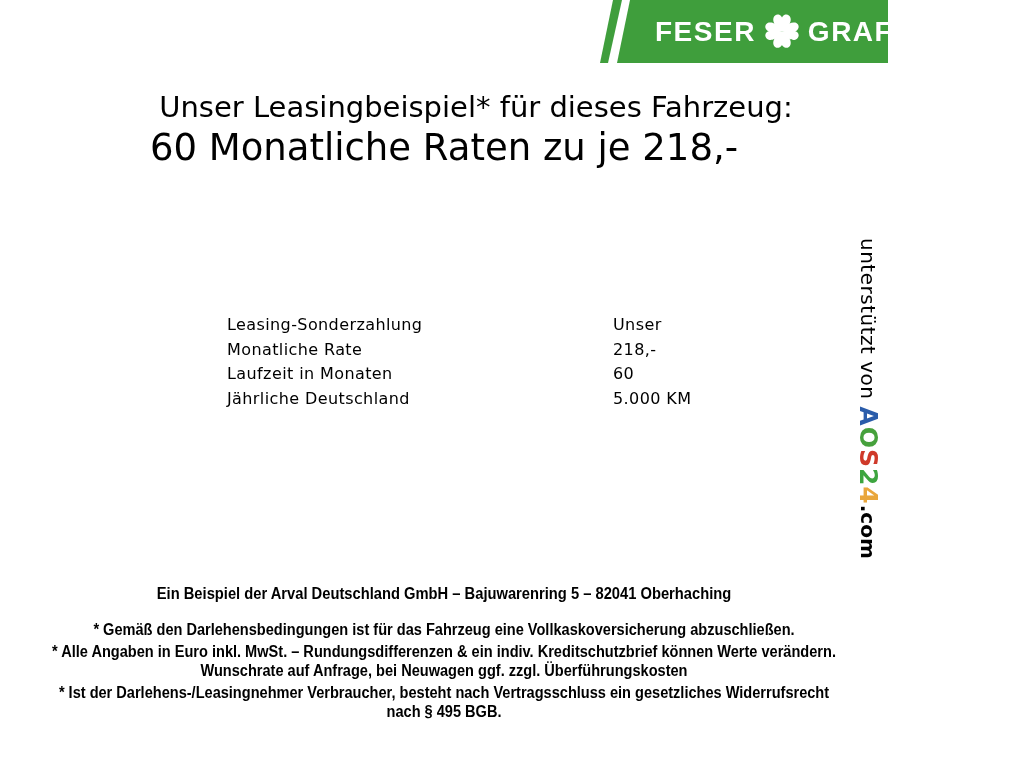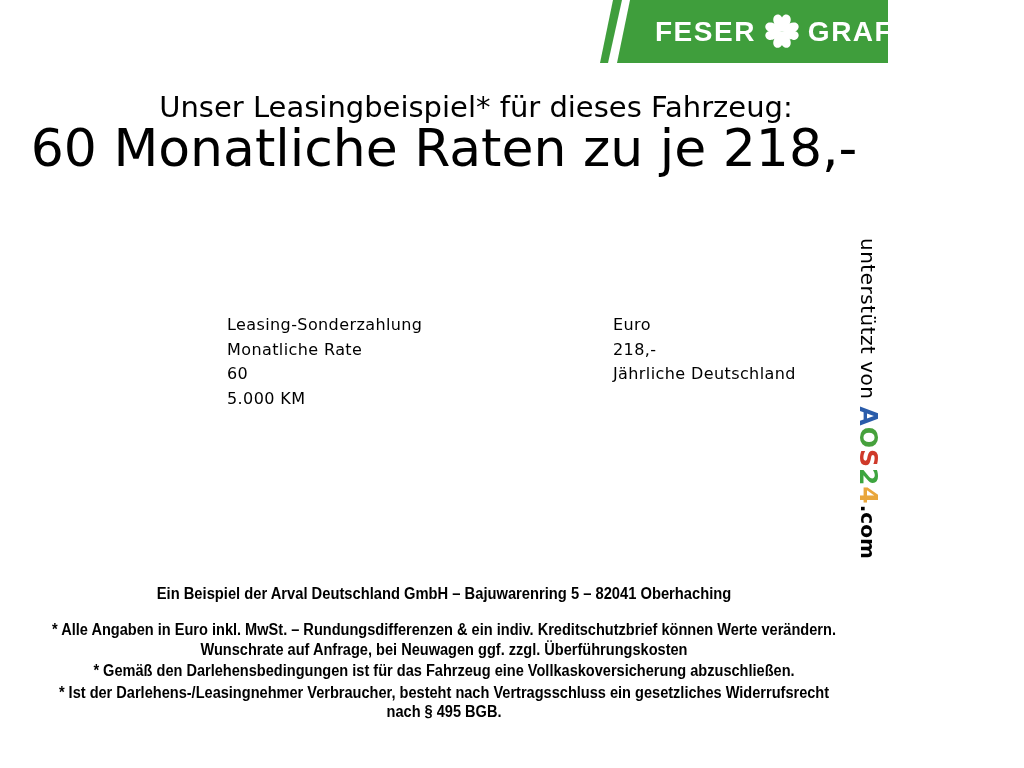--- a/index.html
+++ b/index.html
@@ -18,21 +18,21 @@
          font-family:"Liberation Sans",sans-serif;font-weight:bold;
          font-size:28px;letter-spacing:1.5px;line-height:1;}
   .brand .clover{width:40px;height:40px;margin:0 6px;display:block;}
   .offer-number{color:#eaf4e8;font-family:"Liberation Sans",sans-serif;
                 font-weight:600;font-size:23px;letter-spacing:1px;line-height:1;}
 
   
   .title1{position:absolute;top:90px;left:0;width:100%;text-align:center;
           font-size:29px;line-height:34px;padding-left:32px;}
   .title2{position:absolute;top:124px;left:0;width:100%;text-align:center;
-          font-size:52px;line-height:48px;}
+          font-size:37px;line-height:48px;}
 
   
   .details{position:absolute;left:227px;top:313px;
            display:grid;grid-template-columns:386px auto;
            font-size:16px;line-height:24.6px;letter-spacing:0.4px;}
 
   
   .support{position:absolute;top:238px;right:7px;height:294px;
            writing-mode:vertical-rl;text-align:center;white-space:nowrap;
            font-size:20px;line-height:1;}
@@ -76,41 +76,42 @@
       </div>
       <div class="offer-number">789456</div>
     </div>
   </div>
 
   <div class="title1">Unser Leasingbeispiel* für dieses Fahrzeug:</div>
   <div class="title2">60 Monatliche Raten zu je 218,-</div>
 
   <div class="details">
     <div>Leasing-Sonderzahlung</div>
-    <div>Euro</div>
+    <div>Unser</div>
     <div>Monatliche Rate</div>
     <div>218,-</div>
+    <div>Laufzeit in Monaten</div>
     <div>60</div>
     <div>Jährliche Deutschland</div>
     <div>5.000 KM</div>
   </div>
 
   <div class="support">
     <span class="prefix">unterstützt von </span><span class="aos"><span style="color: rgb(42, 92, 170);">A</span><span style="color: rgb(70, 161, 60);">O</span><span style="color: rgb(207, 58, 42);">S</span><span style="color: rgb(61, 165, 63);">2</span><span style="color: rgb(233, 166, 59);">4</span></span><span class="aos-suffix">.com</span>
   </div>
 
   <div class="company">Ein Beispiel der Arval Deutschland GmbH – Bajuwarenring 5 – 82041 Oberhaching</div>
 
   <div class="disclaimer">
     <div class="disc-group">
+      <div class="disc-line">* Gemäß den Darlehensbedingungen ist für das Fahrzeug eine Vollkaskoversicherung abzuschließen.</div>
+    </div>
+    <div class="disc-group">
       <div class="disc-line">* Alle Angaben in Euro inkl. MwSt. – Rundungsdifferenzen &amp; ein indiv. Kreditschutzbrief können Werte verändern.</div>
       <div class="disc-line">Wunschrate auf Anfrage, bei Neuwagen ggf. zzgl. Überführungskosten</div>
-    </div>
-    <div class="disc-group">
-      <div class="disc-line">* Gemäß den Darlehensbedingungen ist für das Fahrzeug eine Vollkaskoversicherung abzuschließen.</div>
     </div>
     <div class="disc-group">
       <div class="disc-line">* Ist der Darlehens-/Leasingnehmer Verbraucher, besteht nach Vertragsschluss ein gesetzliches Widerrufsrecht</div>
       <div class="disc-line">nach § 495 BGB.</div>
     </div>
   </div>
 
 </div>
 
 </body></html>

